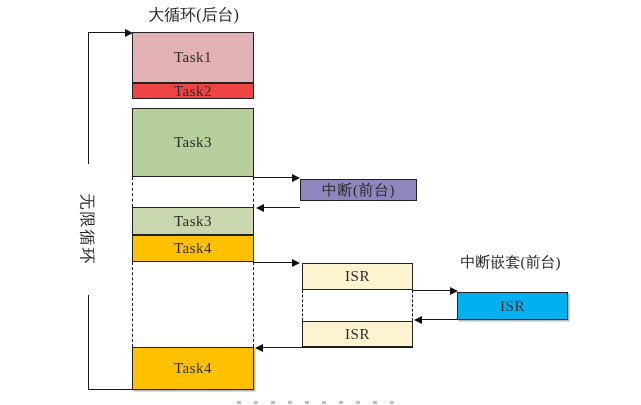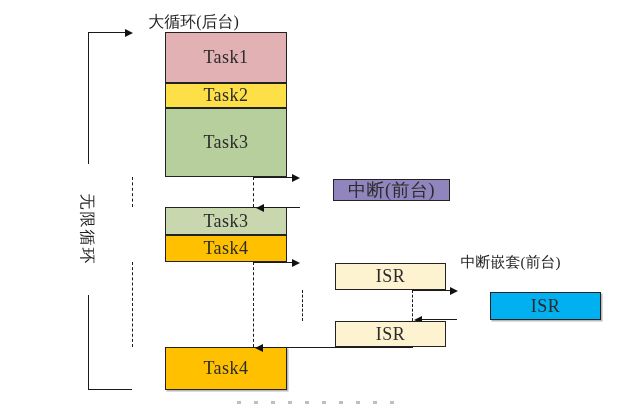--- a/index.html
+++ b/index.html
@@ -4,21 +4,21 @@
 <style>
   html,body{margin:0;padding:0;background:#ffffff;}
   #canvas{
     position:relative;width:641px;height:405px;background:#ffffff;overflow:hidden;
     font-family:"Liberation Serif","DejaVu Serif",serif;color:#1f1f1f;
   }
   .abs{position:absolute;}
   .box{
     border:1px solid #222;box-sizing:border-box;
     display:flex;align-items:center;justify-content:center;
-    font-size:18px;letter-spacing:.5px;color:#2b2b2b;margin-left:33px;
+    font-size:15px;letter-spacing:.5px;color:#2b2b2b;
   }
   .gap{
     box-sizing:border-box;
     border-left:1px dashed #1a1a1a;border-right:1px dashed #1a1a1a;
     background:transparent;
   }
   .hline{height:0;border-top:1px solid #1a1a1a;}
   .vline{width:0;border-left:1px solid #1a1a1a;}
   .vdash{width:0;border-left:1px dashed #1a1a1a;}
   .arr-r{width:0;height:0;border-top:4px solid transparent;border-bottom:4px solid transparent;border-left:8px solid #111;}
@@ -30,31 +30,31 @@
   .caption-frag{
     background:repeating-linear-gradient(90deg,#8a8a8a 0 4px,transparent 4px 17px);
     opacity:.55;
   }
 </style>
 </head>
 <body>
 
 <div id="canvas">
 
-  <div class="abs lbl" style="left:126px;top:12px;width:135px;text-align:center;">大循环(后台)</div>
+  <div class="abs lbl" style="left:126px;top:5px;width:135px;text-align:center;">大循环(后台)</div>
 
   <div class="abs hline" style="left:88px;top:32px;width:38px;"></div>
   <div class="abs arr-r" style="left:125px;top:29px;"></div>
   <div class="abs vline" style="left:88px;top:32px;height:132px;"></div>
   <div class="abs lbl rot" style="left:28px;top:221px;width:121px;height:17px;">无限循环</div>
   <div class="abs vline" style="left:88px;top:295px;height:95px;"></div>
   <div class="abs hline" style="left:88px;top:389px;width:44px;"></div>
 
   <div class="abs box" style="left: 132px; top: 32px; width: 122px; height: 51px; background-color: rgb(225, 177, 180);">Task1</div>
-  <div class="abs box" style="left: 132px; top: 83px; width: 122px; height: 25px; background-color: #fde047;">Task2</div>
+  <div class="abs box" style="left: 132px; top: 83px; width: 122px; height: 16px; background-color: #ef4444;">Task2</div>
   <div class="abs box" style="left: 132px; top: 108px; width: 122px; height: 69px; background-color: rgb(182, 207, 156);">Task3</div>
   <div class="abs gap" style="left:132px;top:177px;width:122px;height:30px;"></div>
   <div class="abs box" style="left: 132px; top: 207px; width: 122px; height: 28px; background-color: rgb(201, 215, 174);">Task3</div>
   <div class="abs box" style="left: 132px; top: 235px; width: 122px; height: 27px; background-color: rgb(255, 192, 0);">Task4</div>
   <div class="abs gap" style="left:132px;top:262px;width:122px;height:85px;"></div>
   <div class="abs box shadow" style="left: 132px; top: 347px; width: 122px; height: 43px; background-color: rgb(255, 192, 0);">Task4</div>
 
   <div class="abs hline" style="left:254px;top:177px;width:38px;"></div>
   <div class="abs arr-r" style="left:292px;top:174px;"></div>
   <div class="abs box" style="left: 300px; top: 179px; width: 117px; height: 22px; background-color: rgb(145, 133, 189);">中断(前台)</div>

